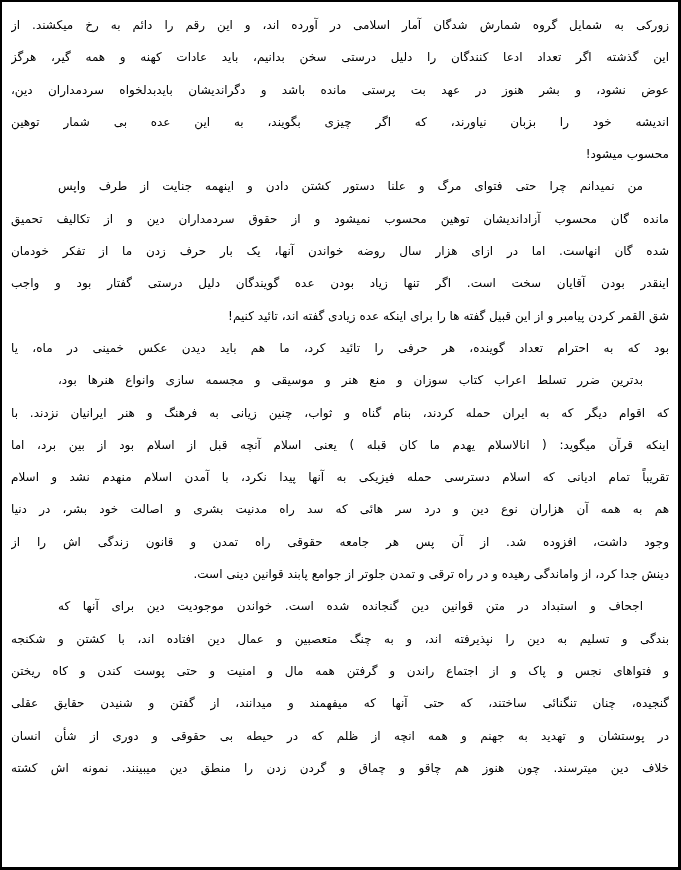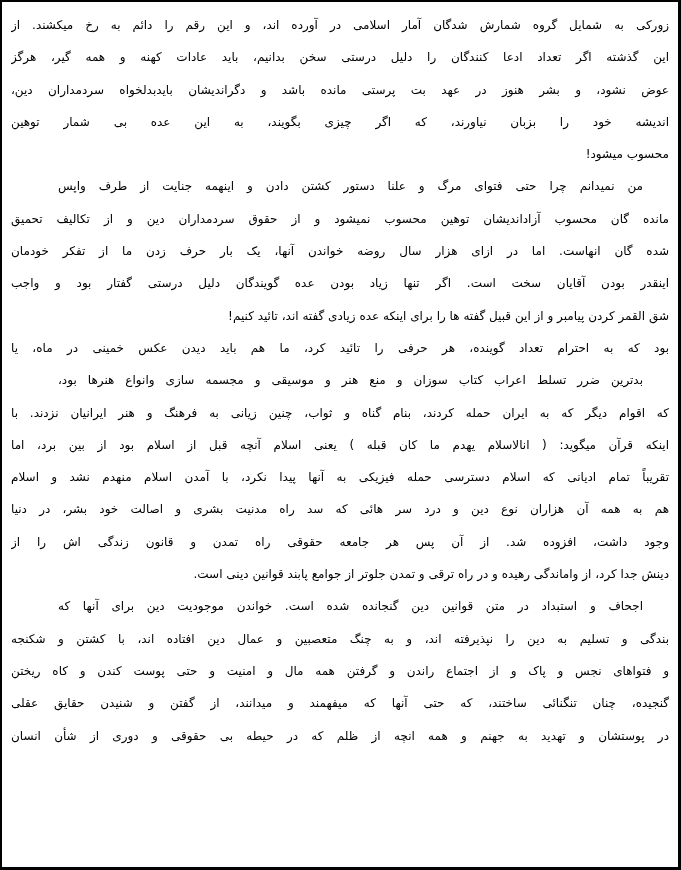--- a/index.html
+++ b/index.html
@@ -78,15 +78,16 @@
     <span class="line">تقریباً تمام ادیانی که اسلام دسترسی حمله فیزیکی به آنها پیدا نکرد، با آمدن اسلام منهدم نشد و اسلام</span>
     <span class="line">هم به همه آن هزاران نوع دین و درد سر هائی که سد راه  مدنیت بشری و اصالت خود بشر، در دنیا</span>
     <span class="line">وجود داشت، افزوده شد. از آن پس هر جامعه حقوقی راه تمدن و قانون زندگی اش را از</span>
     <span class="line last">دینش جدا کرد، از واماندگی رهیده و در راه ترقی و تمدن جلوتر از جوامع پابند قوانین دینی است.</span>
 
     <span class="line indent">اجحاف و استبداد در متن قوانین دین گنجانده شده است. خواندن موجودیت دین برای آنها که</span>
     <span class="line">بندگی و تسلیم به دین را نپذیرفته اند، و به چنگ متعصبین و عمال دین افتاده اند، با کشتن و شکنجه</span>
     <span class="line">و فتواهای نجس و پاک و از اجتماع راندن و گرفتن همه مال و امنیت و حتی پوست کندن و کاه ریختن</span>
     <span class="line">گنجیده، چنان تنگنائی ساختند، که حتی آنها که میفهمند و میدانند، از گفتن و شنیدن حقایق عقلی</span>
     <span class="line">در پوستشان و تهدید به جهنم و همه انچه از ظلم که در حیطه بی حقوقی و دوری از شأن انسان</span>
+    <span class="line">خلاف دین میترسند.  چون هنوز هم چاقو و چماق و گردن زدن را منطق دین میبینند. نمونه اش کشته</span>
 
   </div>
 </div>
 
 </body></html>

